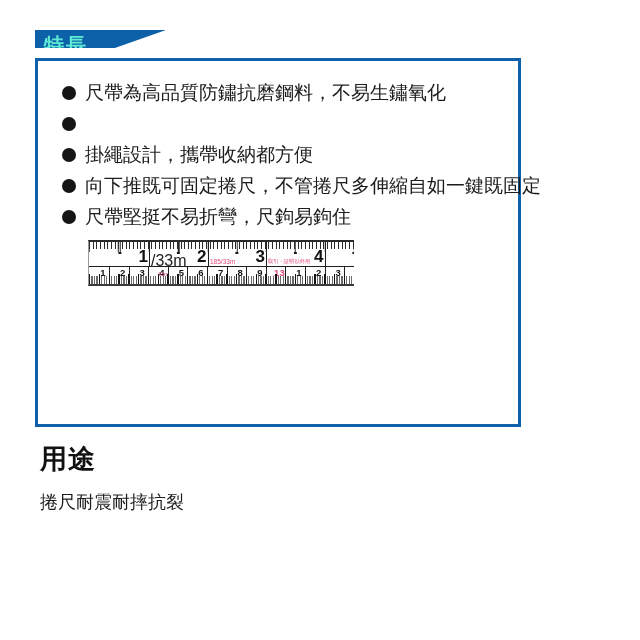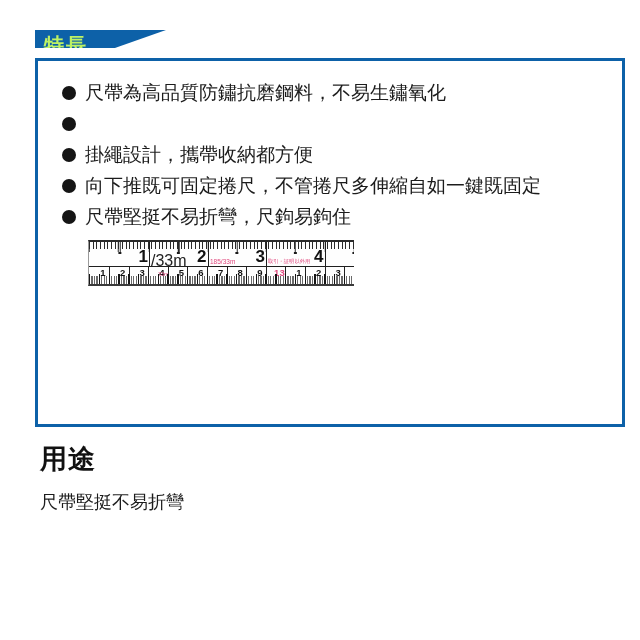--- a/index.html
+++ b/index.html
@@ -6,25 +6,25 @@
     --accent:#0d61a8;
     --rred:#e0497e;
   }
   html,body{margin:0;padding:0;background:#fff;}
   body{font-family:"Liberation Sans","DejaVu Sans",sans-serif;}
   .page{position:relative;width:640px;height:640px;background:#fff;overflow:hidden;}
 
   
   .tab{position:absolute;left:35px;top:30px;width:131px;height:18px;background:var(--accent);
        clip-path:polygon(0 0,100% 0,61% 100%,0 100%);
-       color:#bef264;font-weight:bold;font-size:20px;line-height:30px;
+       color:#5eead4;font-weight:bold;font-size:20px;line-height:30px;
        padding-left:9px;box-sizing:border-box;letter-spacing:2px;}
 
   
-  .box{position:absolute;left:35px;top:58px;width:590px;height:369px;
+  .box{position:absolute;left:35px;top:58px;width:486px;height:369px;
        border:3px solid var(--accent);box-sizing:border-box;background:#fff;}
   .bullets{list-style:none;margin:0;padding:16px 0 0 24px;}
   .bullets li{display:flex;align-items:center;height:31px;font-size:19px;color:#1c1c1c;white-space:nowrap;}
   .dot{width:14px;height:14px;border-radius:50%;background:#151515;margin-right:9px;flex:none;}
 
   
   .ruler{position:absolute;left:88px;top:240px;width:266px;height:46px;background:#fefefe;
          border-top:2px solid #2a2a2a;border-bottom:2px solid #3a3a3a;border-left:1px solid #9a9a9a;
          box-sizing:border-box;overflow:hidden;}
   .r-topticks{position:absolute;top:0;left:0;right:0;height:7px;
@@ -136,16 +136,16 @@
         <i class="r-ltick" style="left: 255.2px;"></i>
         <span class="r-lnum" style="left: 268.8px;">4</span>
       </div>
     <span class="r-redsmall">33m</span>
     <div class="r-comb"></div>
     <div class="r-comb2"></div>
   </div>
 
   <div class="usage">
     <h2>用途</h2>
-    <p>尺帶堅挺不易折彎</p>
+    <p>捲尺耐震耐摔抗裂</p>
   </div>
 
 </div>
 
 </body></html>

